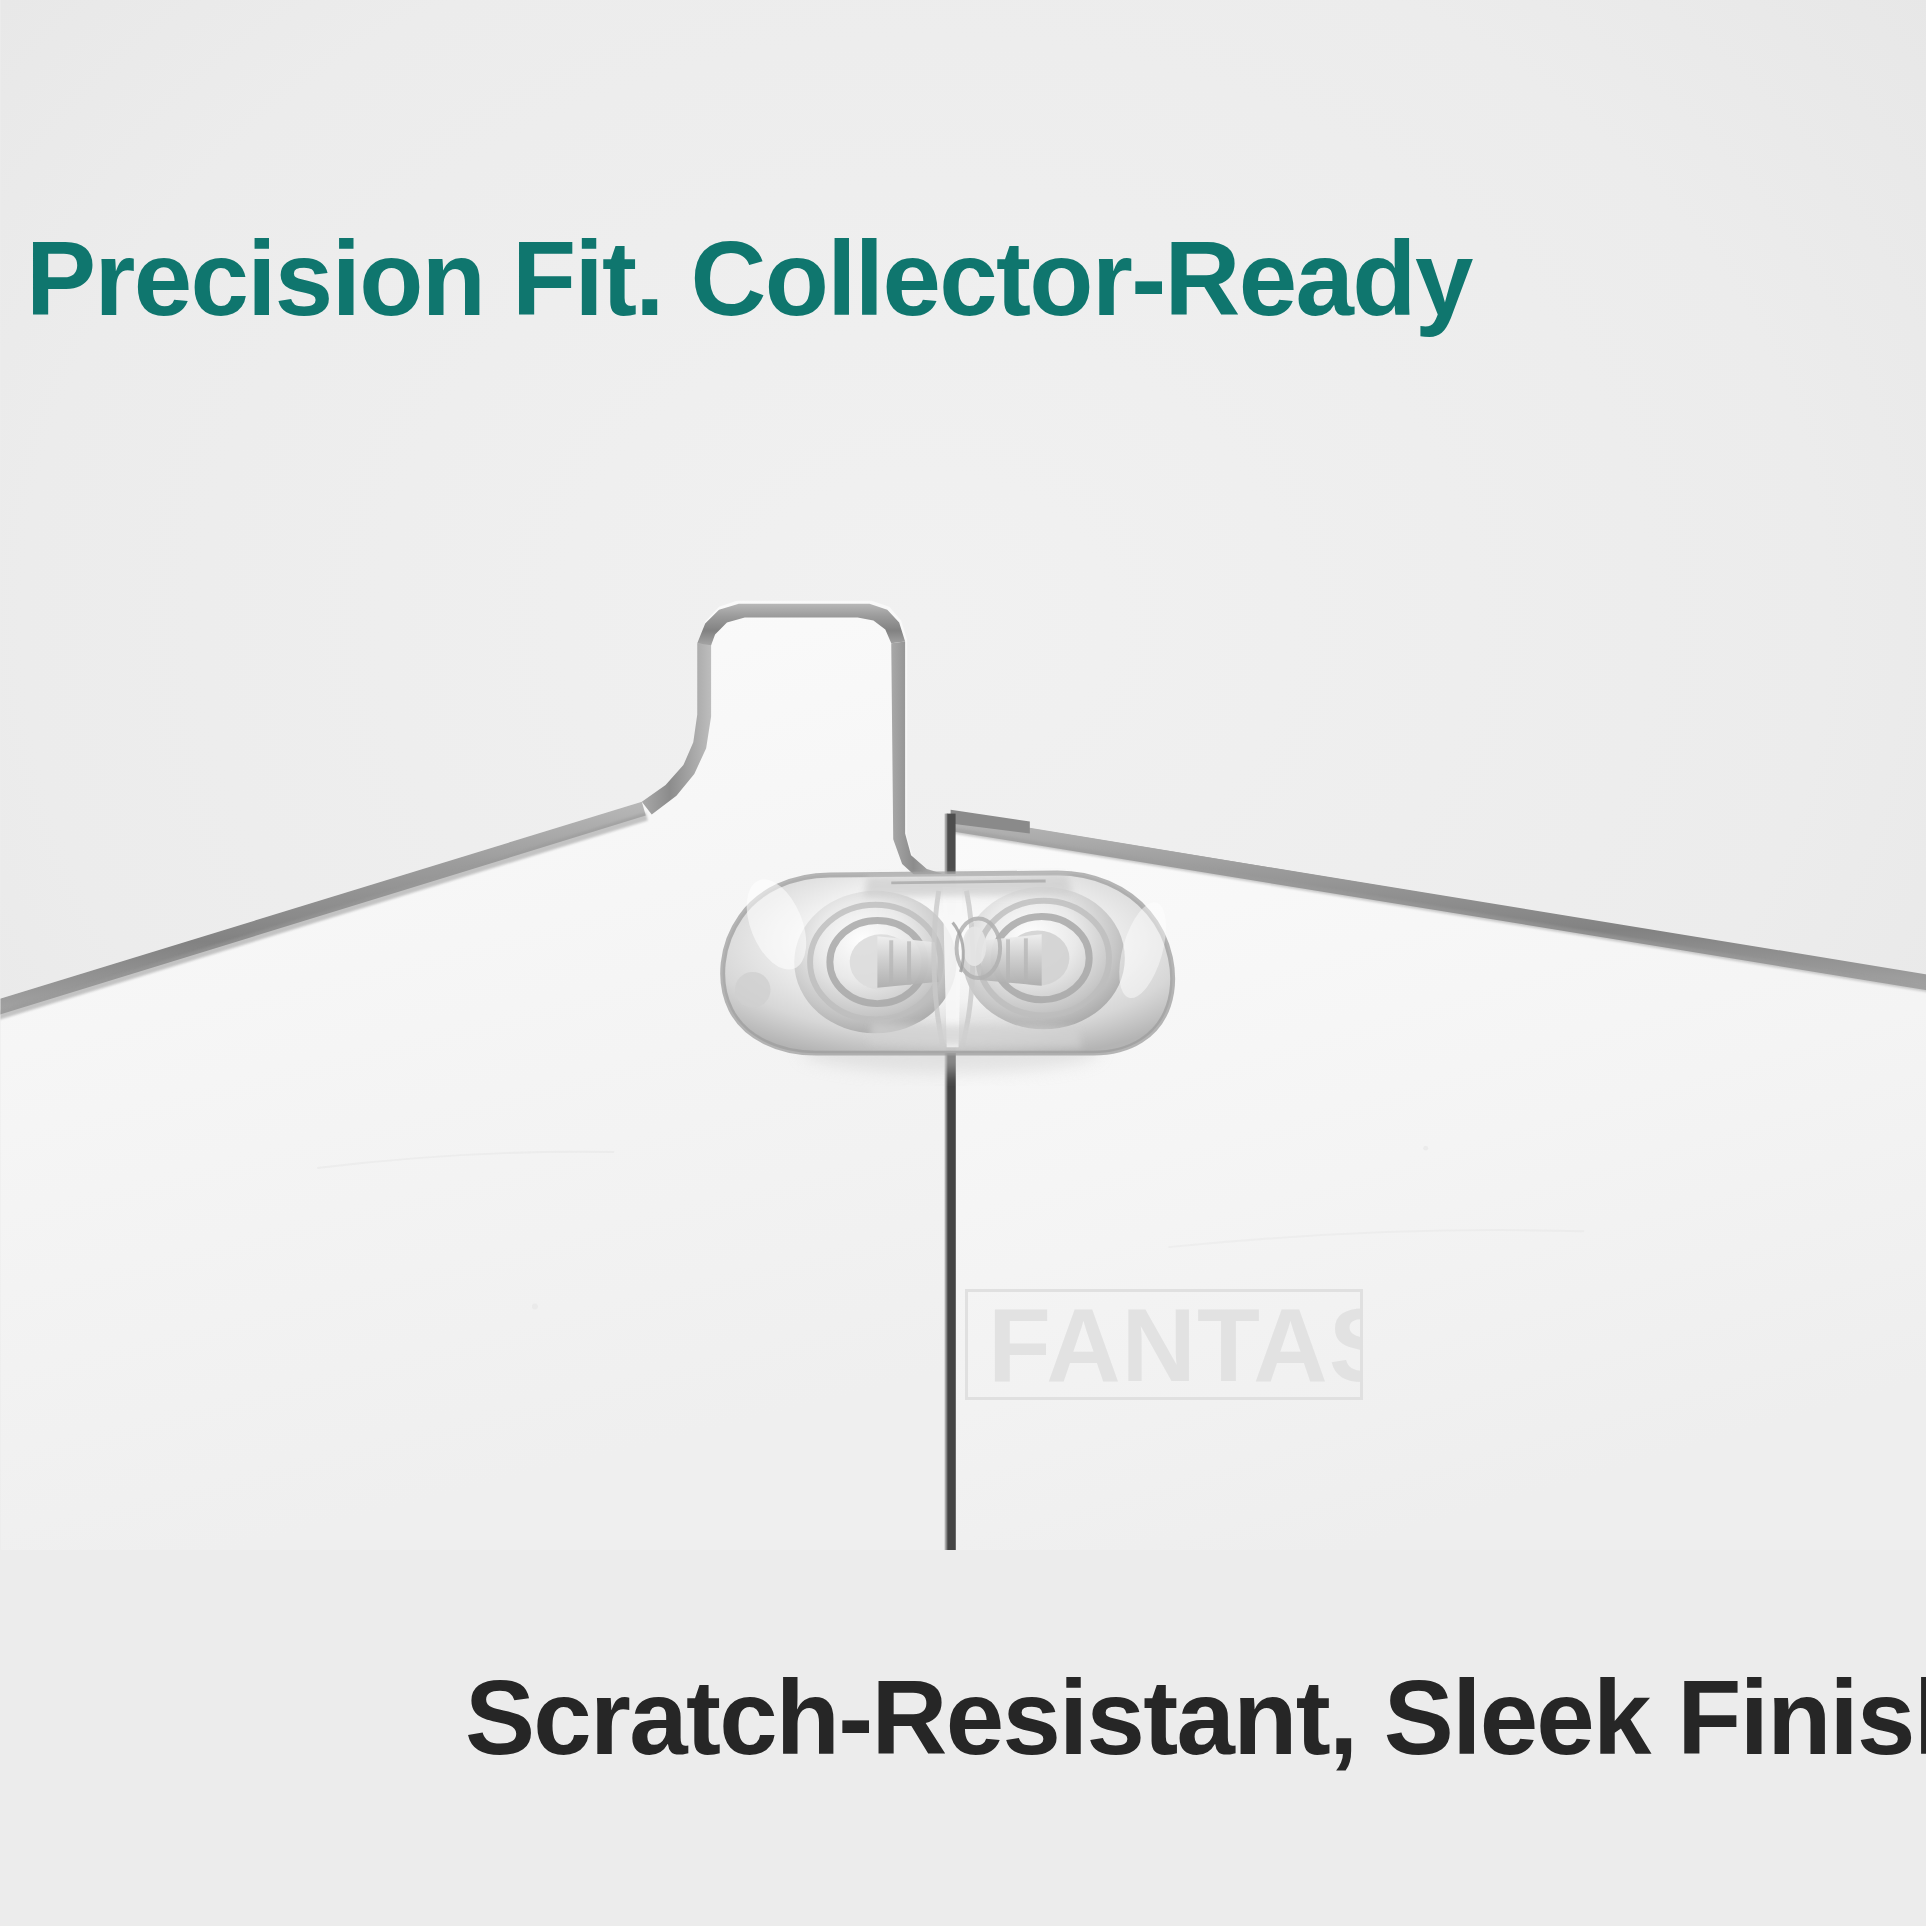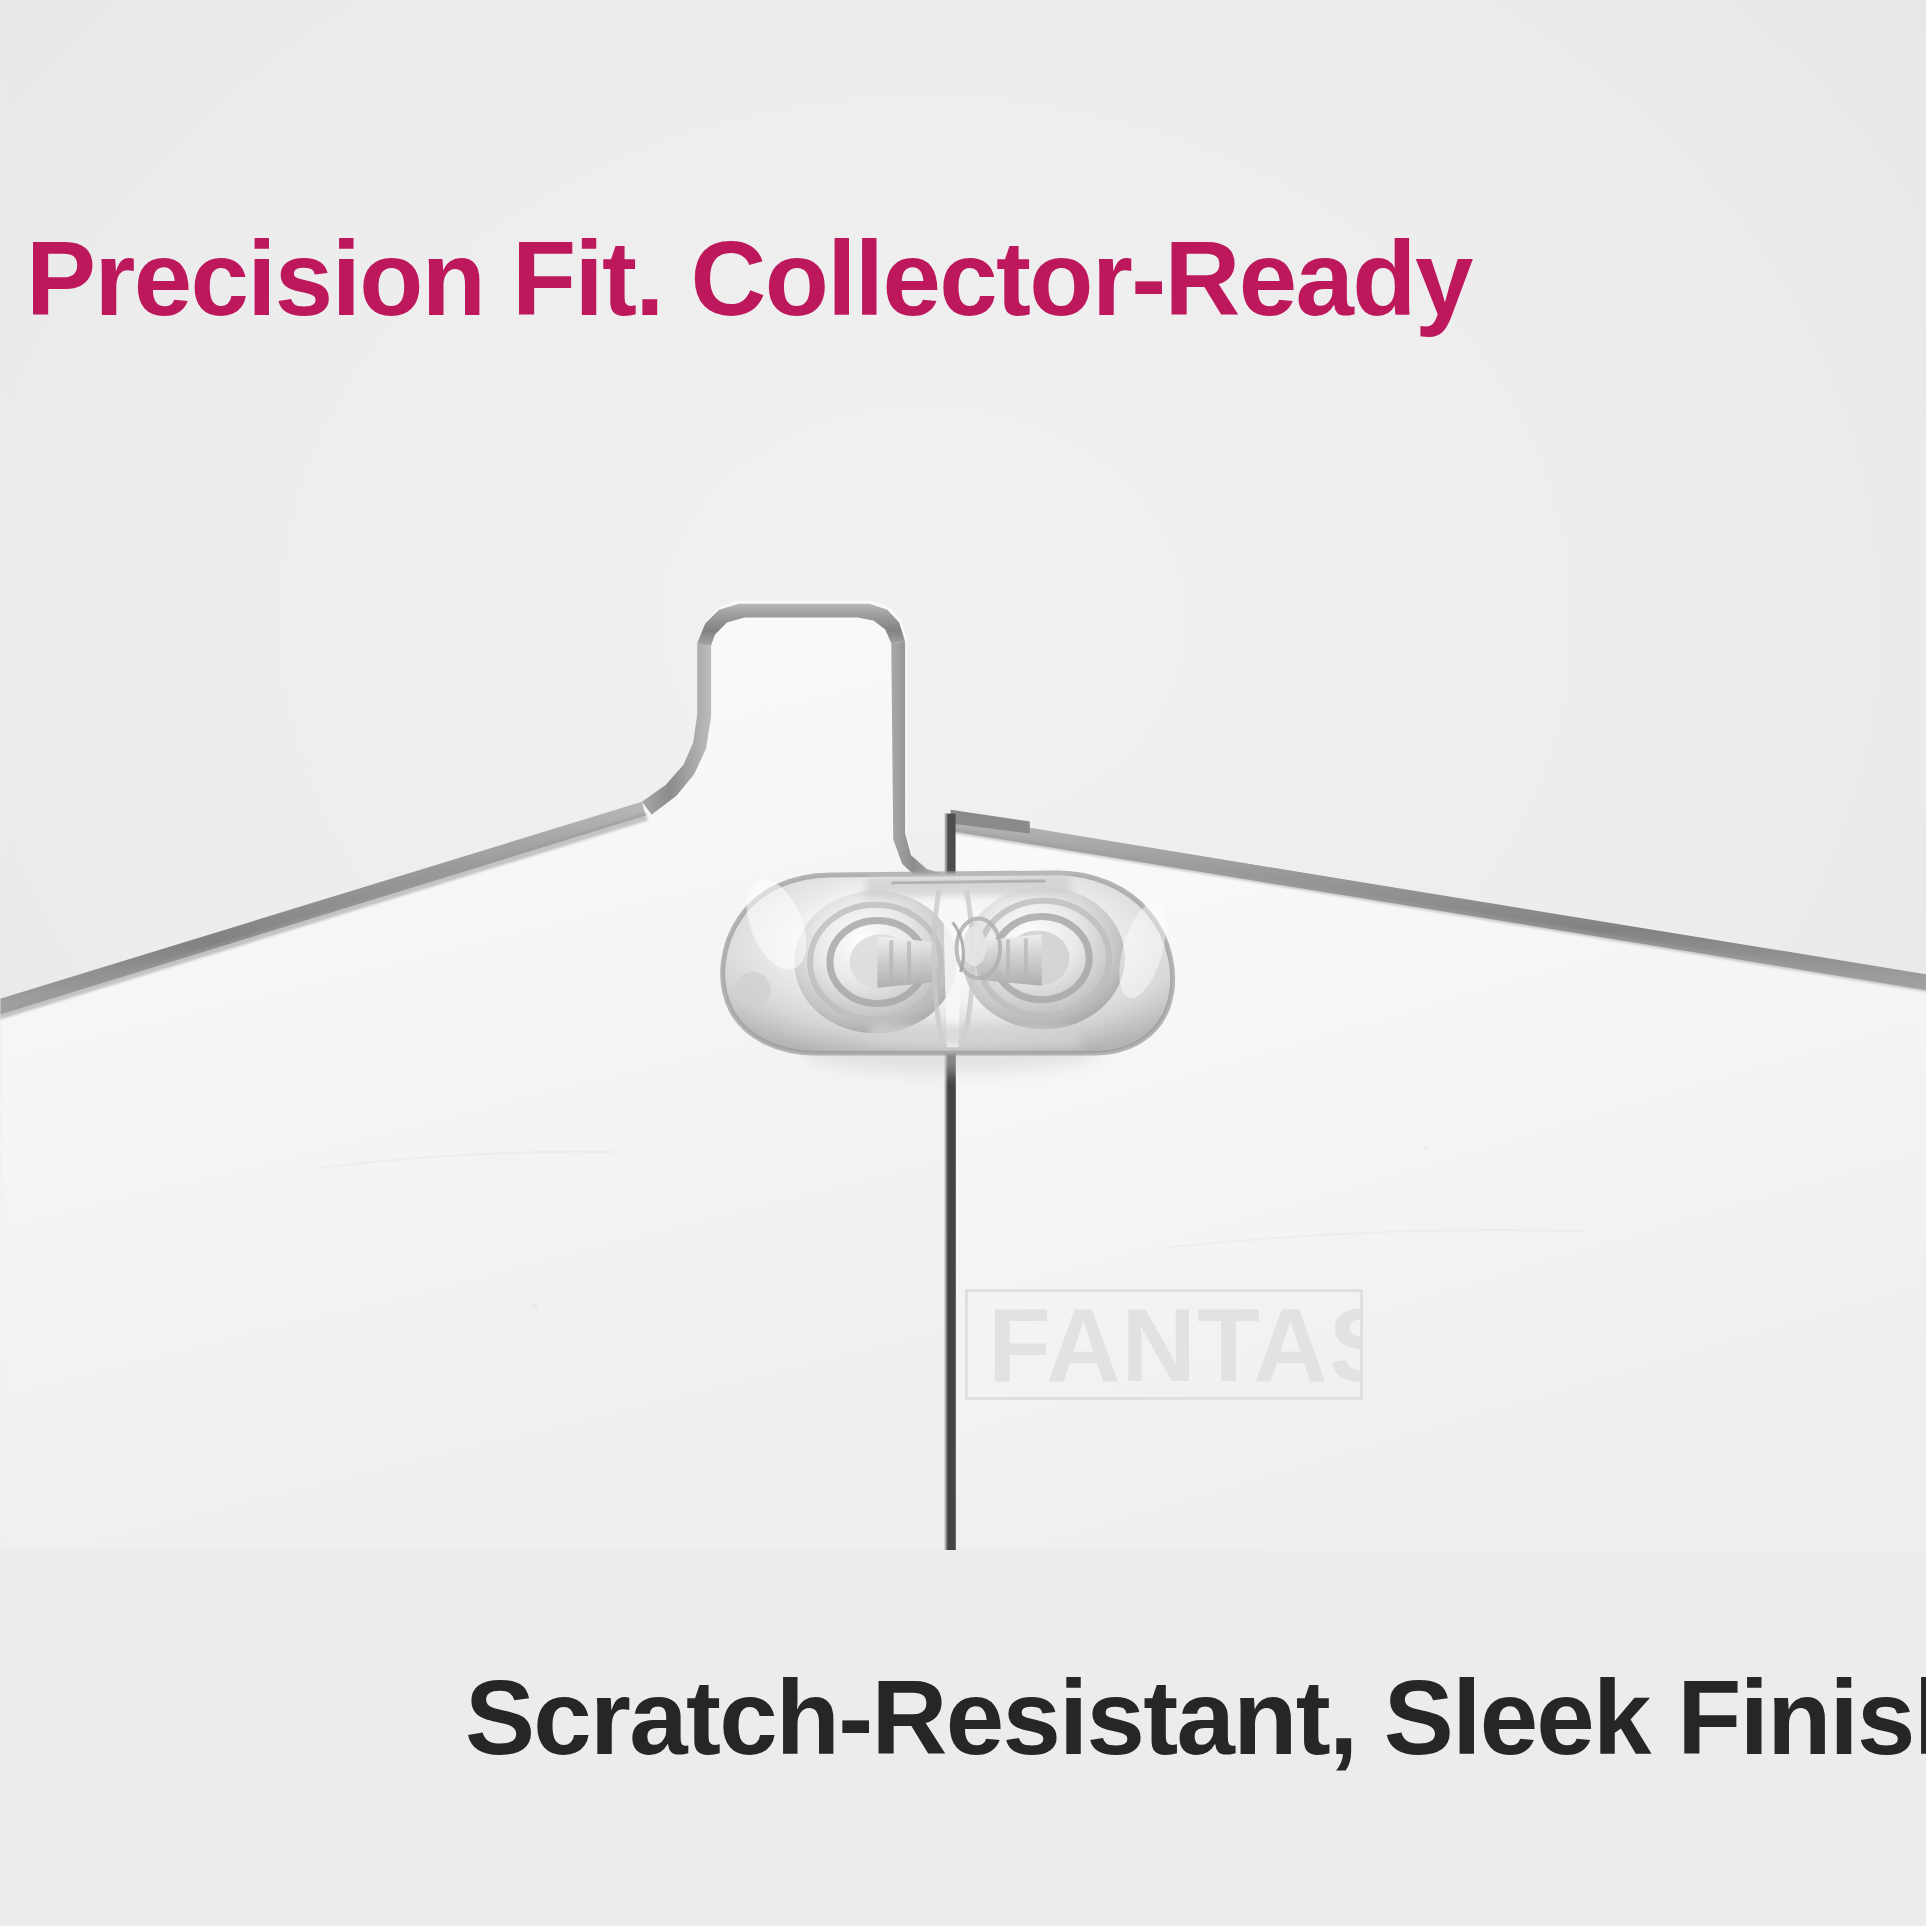--- a/index.html
+++ b/index.html
@@ -36,21 +36,21 @@
   
   .headline-top {
     position:absolute;
     left:26px;
     top:220px;
     width:1683px;
     font-size:105px;
     line-height:1.12;
     font-weight:bold;
     letter-spacing:-1.6px;
-    color:#be185d;
+    color:#0f766e;
     white-space:nowrap;
   }
 
   
   .bottom-band {
     position:absolute;
     left:0;
     top:1550px;
     width:1927px;
     height:376px;

